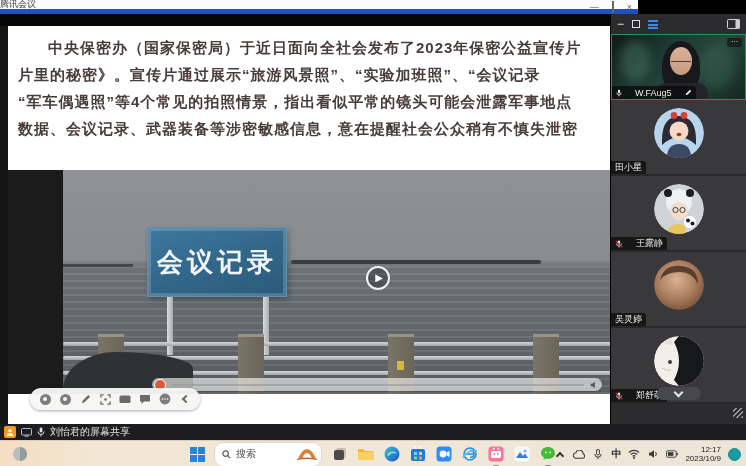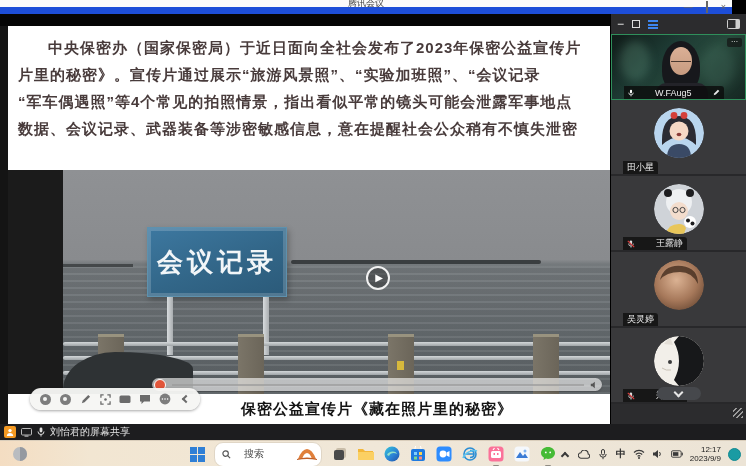--- a/index.html
+++ b/index.html
@@ -1,21 +1,21 @@
 <!DOCTYPE html>
 <html><head>
 <meta charset="utf-8">
 <style>
   * { margin:0; padding:0; box-sizing:border-box; }
   html,body { width:746px; height:466px; overflow:hidden; background:#000;
     font-family:"Liberation Sans", sans-serif; }
 
   
-  .titlebar { position:absolute; left:0; top:0; width:732px; height:14px; background:#fbfbfb;
-    border-bottom:7px solid #1d4ed8; display:flex; align-items:center; justify-content:center; }
+  .titlebar { position:absolute; left:0; top:0; width:638px; height:14px; background:#fbfbfb;
+    border-bottom:5px solid #1d4ed8; display:flex; align-items:center; }
   .titlebar .title { font-size:9px; color:#3c3c3c; }
   .win-controls { position:absolute; right:6px; top:0; height:14px; display:flex; align-items:center; gap:13px; }
   .win-controls .wc { font-size:9px; color:#666; line-height:14px; cursor:default; }
   .wc-box { width:7px; height:7px; border:1px solid #666; }
 
   
   .meeting { position:absolute; left:0; top:14px; width:746px; height:426px; background:#141414; }
   .black-top { position:absolute; left:0; top:0; width:746px; height:12px; background:#050505; }
 
   
@@ -102,21 +102,21 @@
   .spk-hair { position:absolute; left:50px; top:6px; width:38px; height:52px; border-radius:50% 50% 42% 42%;
     background:#17181c; }
   .spk-face { position:absolute; left:58px; top:12px; width:22px; height:28px; border-radius:50%;
     background:linear-gradient(180deg,#dbb096,#c79b80); }
   .spk-glasses { position:absolute; left:59px; top:22px; width:20px; height:5px;
     border-bottom:1px solid rgba(40,30,25,0.8); }
   .spk-body { position:absolute; left:44px; top:48px; width:52px; height:20px; border-radius:10px 10px 0 0;
     background:#232329; }
   .more-chip { position:absolute; right:3px; top:3px; width:15px; height:9px; border-radius:2px;
     background:rgba(20,20,20,0.7); color:#e8e8e8; font-size:7px; line-height:8px; text-align:center; }
-  .name-chip { position:absolute; left:12px; bottom:0; height:13px; display:flex; align-items:center; gap:21px;
+  .name-chip { position:absolute; left:0; bottom:0; height:13px; display:flex; align-items:center; gap:13px;
     background:rgba(10,10,10,0.78); padding:0 4px; border-radius:0 3px 0 0; }
   .name-chip .nm { font-size:9px; color:#f0f0f0; }
 
   .sb-tile { position:relative; height:76px; background:#39393b; border-bottom:2px solid #28282a; overflow:hidden; }
   .sb-tile .avatar { position:absolute; left:50%; top:8px; transform:translateX(-50%); width:50px; height:50px;
     border-radius:50%; overflow:hidden; }
   .sb-tile .name-chip { background:rgba(15,15,15,0.8); }
   .collapse-pill { position:absolute; left:50%; transform:translateX(-50%); bottom:2px; width:44px; height:13px;
     border-radius:7px; background:#46484c; display:flex; align-items:center; justify-content:center; }
   .collapse-pill i { width:7px; height:7px; border-left:2px solid #e6e6e6; border-bottom:2px solid #e6e6e6;
@@ -127,21 +127,21 @@
   
   .taskbar { position:absolute; left:0; top:440px; width:746px; height:26px;
     background:linear-gradient(90deg,#f4ddc2 0%,#f2e6d2 12%,#f0e7d8 50%,#ece4d6 100%);
     border-top:1px solid #d9cdbb; }
   .tb-widget { position:absolute; left:12px; top:5px; width:16px; height:16px; }
   .tb-center { position:absolute; left:50%; top:0; transform:translateX(-50%); height:26px;
     display:flex; align-items:center; gap:9px; }
   .win-logo { width:15px; height:15px; display:grid; grid-template-columns:7px 7px; grid-template-rows:7px 7px; gap:1px; }
   .win-logo i { background:#2f7fd6; }
   .search-pill { width:108px; height:25px; border-radius:9px; background:#fff; border:1px solid #e0d6c6;
-    display:flex; align-items:center; padding:0 3px 0 7px; gap:13px; }
+    display:flex; align-items:center; padding:0 3px 0 7px; gap:5px; }
   .search-pill .stxt { font-size:10px; color:#4a4a4a; flex:1; }
   .appicon { width:17px; height:17px; position:relative; display:flex; align-items:center; justify-content:center; }
   .run-ind { position:absolute; left:50%; transform:translateX(-50%); bottom:-4px; width:6px; height:2px;
     border-radius:1px; background:#8f8b82; }
   .tb-tray { position:absolute; right:5px; top:0; height:26px; display:flex; align-items:center; gap:7px; }
   .tray-ico { width:12px; height:12px; display:flex; align-items:center; justify-content:center; color:#3a3a3a; }
   .chev-up { width:6px; height:6px; border-left:2px solid #3a3a3a; border-top:2px solid #3a3a3a;
     transform:rotate(45deg); margin-top:3px; }
   .ime { font-size:10px; font-weight:bold; color:#2f2f2f; }
   .clock { text-align:right; font-size:8px; line-height:9px; color:#1d1d1d; }
@@ -196,23 +196,20 @@
         <div class="progress">
           <div class="knob"></div>
           <div class="track"></div>
           <svg class="spk" viewBox="0 0 10 10">
             <path d="M1 3.5h2L6 1v8L3 6.5H1z" fill="#555"></path>
           </svg>
         </div>
       </div>
     </div>
 
-    <div class="caption-bar">
-      <span>保密公益宣传片《藏在照片里的秘密》</span>
-    </div>
   </div>
 
   <div class="anno-toolbar">
     <span class="tico">
         <span class="dotbtn"></span>
       </span>
     <span class="tico">
         <span class="dotbtn"></span>
       </span>
     <span class="tico">
@@ -515,17 +512,17 @@
     </span>
     <span class="tray-ico">
       <svg width="13" height="8" viewBox="0 0 13 8">
           <rect x="0.5" y="0.5" width="10.5" height="7" rx="1.5" fill="none" stroke="#3a3a3a"></rect>
           <rect x="2" y="2" width="6" height="4" fill="#3a3a3a"></rect>
           <rect x="11.5" y="2.5" width="1.3" height="3" fill="#3a3a3a"></rect>
         </svg>
     </span>
     <div class="clock">
       <div>12:17</div>
-      <div>2023/9/9</div>
+      <div>2023/10/9</div>
     </div>
     <span class="notif-badge"></span>
   </div>
 </div>
 
 </body></html>

